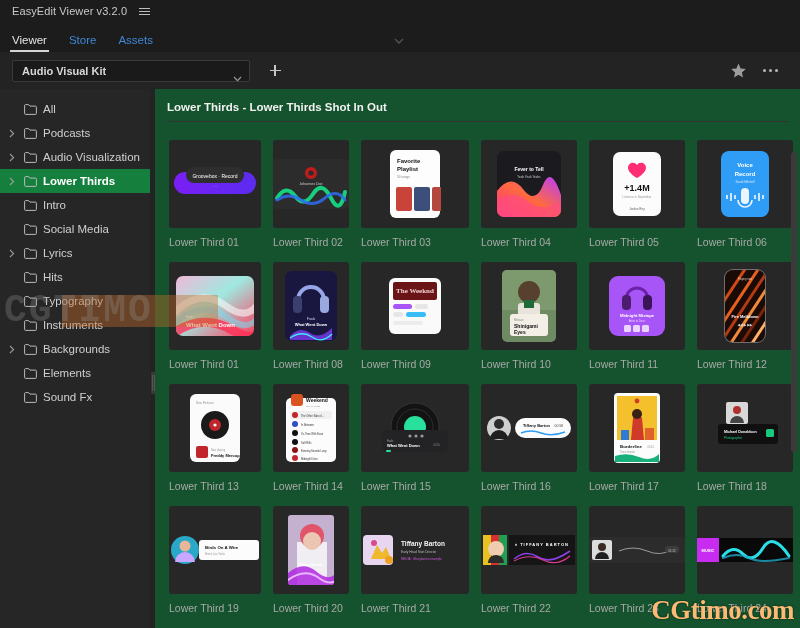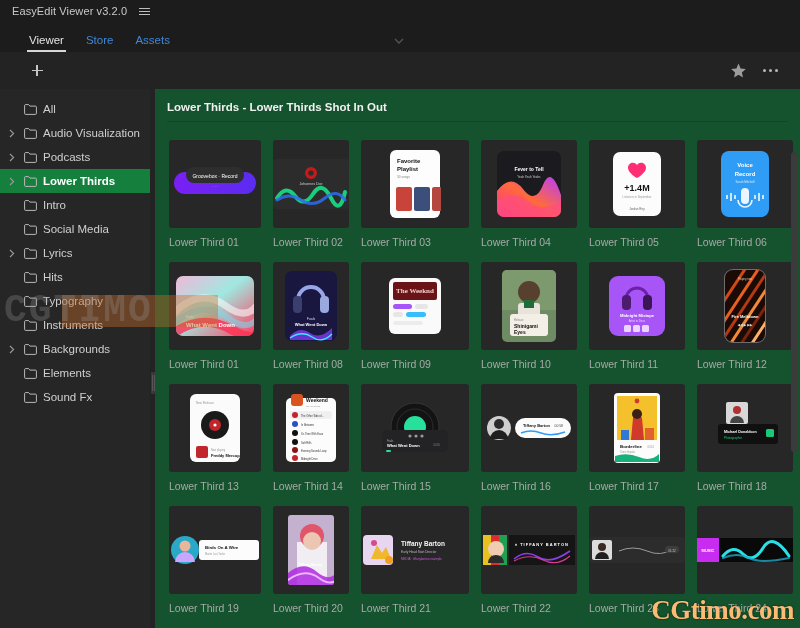--- a/index.html
+++ b/index.html
@@ -18,21 +18,21 @@
     display: flex; align-items: center; padding-left: 12px;
     gap: 10px;
   }
   .titlebar .title { font-size: 11px; color: #c9c9c9; letter-spacing: .1px; }
   .hamburger { display: flex; flex-direction: column; gap: 2px; cursor: pointer; padding: 2px; }
   .hamburger i { display: block; width: 11px; height: 1px; background: #bdbdbd; }
 
   
   .tabbar {
     height: 30px; background: #1c1c1c;
-    display: flex; align-items: flex-end; padding-left: 29px; gap: 22px;
+    display: flex; align-items: flex-end; padding-left: 12px; gap: 22px;
     position: relative;
   }
   .tab { font-size: 11.5px; padding-bottom: 6px; cursor: pointer; position: relative; }
   .tab.active { color: #e3e3e3; }
   .tab.active::after {
     content: ""; position: absolute; left: -2px; right: -2px; bottom: 0;
     height: 2px; background: #d6d6d6;
   }
   .tab.inactive { color: #3f87d6; }
   .tab-chevron {
@@ -181,20 +181,28 @@
     <div class="tab inactive">Store</div>
     <div class="tab inactive">Assets</div>
     <div class="tab-chevron">
       <svg width="10" height="6" viewBox="0 0 10 6">
           <path d="M1 1 L5 5 L9 1" fill="none" stroke="#555" stroke-width="1.3"></path>
         </svg>
     </div>
   </div>
 
   <div class="toolbar">
+    <div class="kit-select">
+      <span class="label">Audio Visual Kit</span>
+      <span class="chev">
+        <svg width="9" height="6" viewBox="0 0 9 6">
+            <path d="M1 1 L4.5 4.6 L8 1" fill="none" stroke="#9a9a9a" stroke-width="1.2"></path>
+          </svg>
+      </span>
+    </div>
     <div class="plus-btn"></div>
     <div class="toolbar-right">
       <span class="star-btn">
         <svg width="17" height="16" viewBox="0 0 17 16">
             <path d="M8.5 0.6 L10.6 5.4 L15.8 5.9 L11.9 9.4 L13 14.5 L8.5 11.8 L4 14.5 L5.1 9.4 L1.2 5.9 L6.4 5.4 Z" fill="#9d9d9d"></path>
           </svg>
       </span>
       <span class="dots-btn">
           <i></i>
           <i></i>
@@ -219,34 +227,34 @@
           <span class="twisty">
             <svg width="6" height="9" viewBox="0 0 6 9">
               <path d="M1 1 L4.6 4.5 L1 8" fill="none" stroke="#9a9a9a" stroke-width="1.1"></path>
             </svg>
           </span>
           <span class="folder-ico">
             <svg width="13" height="11" viewBox="0 0 13 11">
               <path d="M0.6 1.6 A1 1 0 0 1 1.6 0.6 H4.6 L5.9 2.1 H11.4 A1 1 0 0 1 12.4 3.1 V9.4 A1 1 0 0 1 11.4 10.4 H1.6 A1 1 0 0 1 0.6 9.4 Z" fill="none" stroke="#b9b9b9" stroke-width="1"></path>
             </svg>
           </span>
-          <span class="tree-label">Audio Visualization</span>
+          <span class="tree-label">Podcasts</span>
         </div>
         <div class="tree-item">
           <span class="twisty">
             <svg width="6" height="9" viewBox="0 0 6 9">
               <path d="M1 1 L4.6 4.5 L1 8" fill="none" stroke="#9a9a9a" stroke-width="1.1"></path>
             </svg>
           </span>
           <span class="folder-ico">
             <svg width="13" height="11" viewBox="0 0 13 11">
               <path d="M0.6 1.6 A1 1 0 0 1 1.6 0.6 H4.6 L5.9 2.1 H11.4 A1 1 0 0 1 12.4 3.1 V9.4 A1 1 0 0 1 11.4 10.4 H1.6 A1 1 0 0 1 0.6 9.4 Z" fill="none" stroke="#b9b9b9" stroke-width="1"></path>
             </svg>
           </span>
-          <span class="tree-label">Podcasts</span>
+          <span class="tree-label">Audio Visualization</span>
         </div>
         <div class="tree-item selected">
           <span class="twisty">
             <svg width="6" height="9" viewBox="0 0 6 9">
               <path d="M1 1 L4.6 4.5 L1 8" fill="none" stroke="#9a9a9a" stroke-width="1.1"></path>
             </svg>
           </span>
           <span class="folder-ico">
             <svg width="13" height="11" viewBox="0 0 13 11">
               <path d="M0.6 1.6 A1 1 0 0 1 1.6 0.6 H4.6 L5.9 2.1 H11.4 A1 1 0 0 1 12.4 3.1 V9.4 A1 1 0 0 1 11.4 10.4 H1.6 A1 1 0 0 1 0.6 9.4 Z" fill="none" stroke="#b9b9b9" stroke-width="1"></path>

